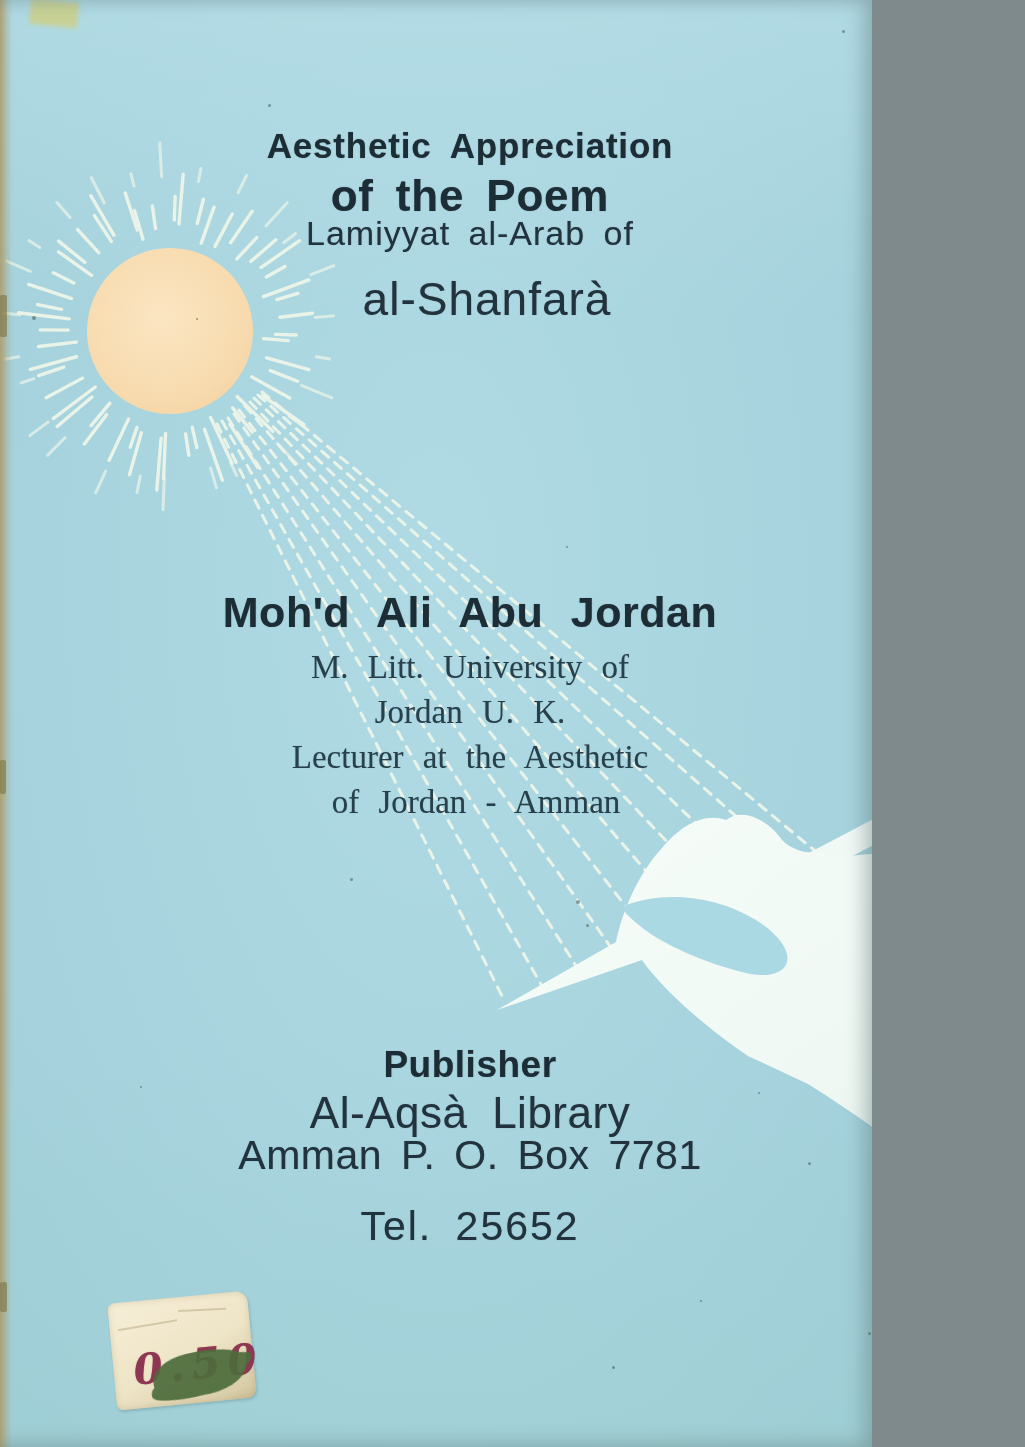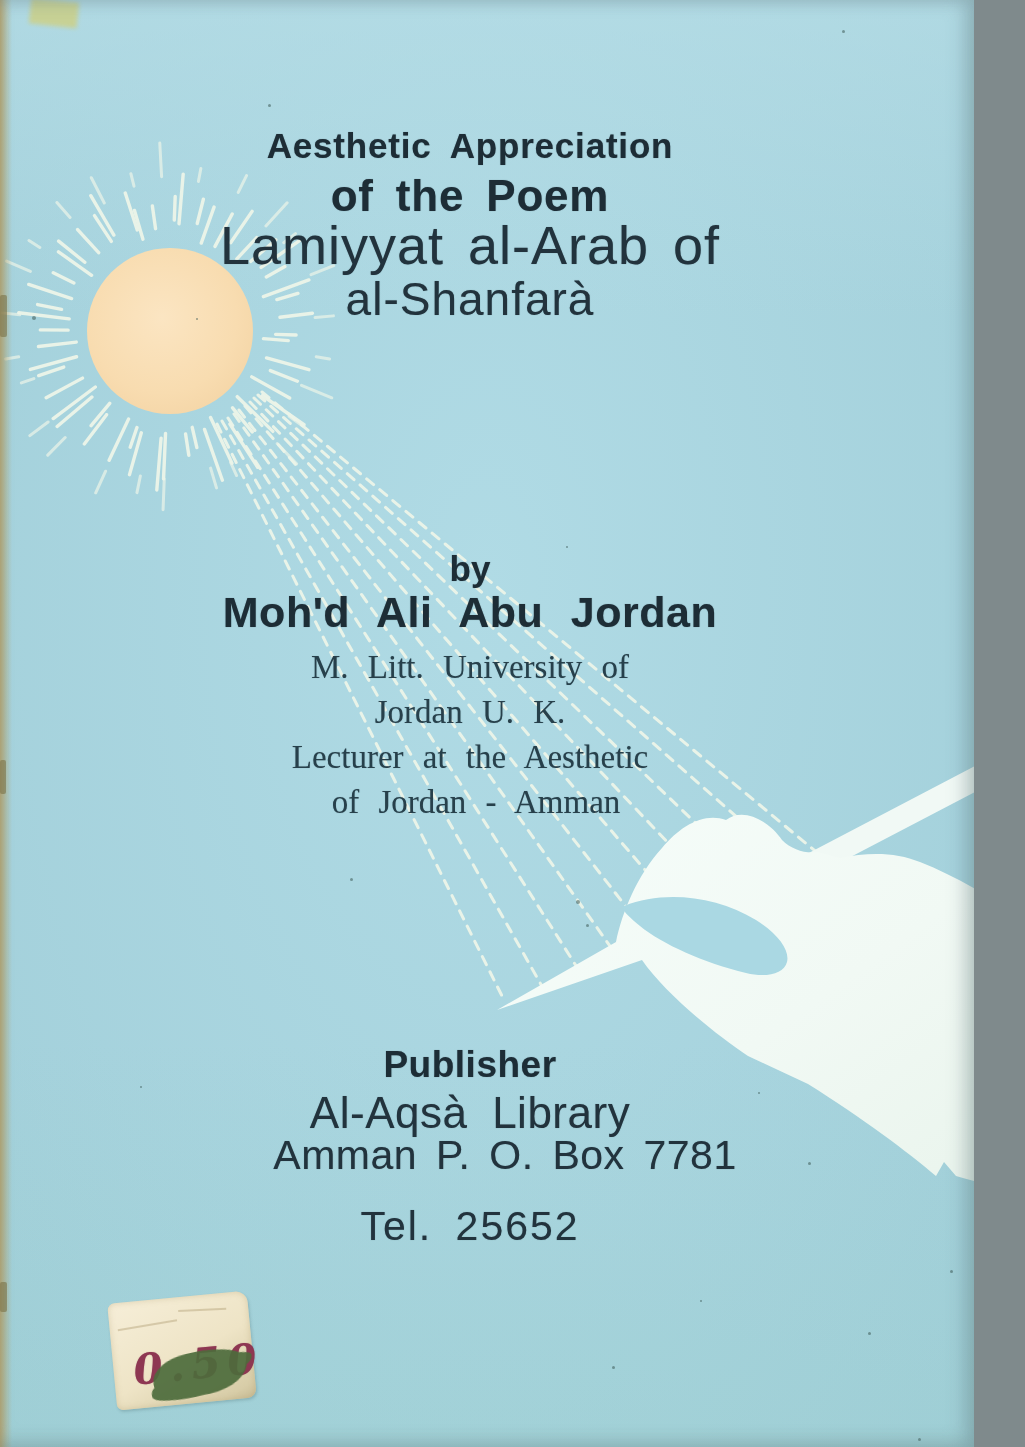--- a/index.html
+++ b/index.html
@@ -1,45 +1,45 @@
 <!DOCTYPE html>
 <html><head>
 <meta charset="utf-8">
 <style>
   html,body{margin:0;padding:0;background:#7f8a8c;}
   .page{
     position:relative;
-    width:974px;height:1447px;
+    width:872px;height:1447px;
     overflow:hidden;
     background:#aad8e3;
     background-image:
       linear-gradient(180deg, rgba(186,224,233,.55) 0%, rgba(170,216,227,0) 22%, rgba(170,216,227,0) 72%, rgba(150,205,200,.25) 100%),
       radial-gradient(ellipse at 50% 40%, rgba(255,255,255,.07), rgba(90,130,135,.10) 95%);
     font-family:"Liberation Sans", sans-serif;
     color:#203038;
   }
   .art{position:absolute;left:0;top:0;z-index:1;}
   .text-layer{position:absolute;left:0;top:0;width:100%;height:100%;z-index:2;pointer-events:none;}
   .centercol{position:absolute;left:0;width:940px;text-align:center;}
   .t-bold{font-weight:bold;color:#1d2d36;text-shadow:0 0 1px rgba(25,45,55,.45);}
   .t-light{font-weight:normal;color:#22333d;text-shadow:0 0 1px rgba(25,45,55,.35);}
   .t-serif{font-family:"Liberation Serif", serif;color:#27404b;text-shadow:0 0 1px rgba(30,55,65,.3);}
   .title1{top:126px;font-size:35px;letter-spacing:.8px;word-spacing:9px;}
   .title2{top:171px;font-size:44px;letter-spacing:.8px;word-spacing:9px;}
-  .title3{top:214px;font-size:54px;letter-spacing:1px;word-spacing:8px;}
-  .title4{top:272px;font-size:46px;letter-spacing:1px;}
+  .title3{top:214px;font-size:34px;letter-spacing:1px;word-spacing:8px;}
+  .title4{top:272px;font-size:46px;letter-spacing:1px;margin-left:17px;}
   .by{top:549px;font-size:35px;}
   .author{top:588px;font-size:43px;letter-spacing:.5px;word-spacing:15px;}
   .cred1{top:649px;font-size:33px;word-spacing:11px;}
   .cred2{top:694px;font-size:33px;word-spacing:11px;}
   .cred3{top:739px;font-size:33px;word-spacing:11px;}
   .cred4{top:784px;font-size:33px;word-spacing:11px;margin-left:6px;}
   .pub-h{top:1044px;font-size:37px;letter-spacing:.5px;}
   .pub-n{top:1088px;font-size:44px;letter-spacing:.5px;word-spacing:12px;}
-  .pub-a{top:1132px;font-size:41px;letter-spacing:.5px;word-spacing:7px;padding-left:35px;}
+  .pub-a{top:1132px;font-size:41px;letter-spacing:.5px;word-spacing:7px;}
   .pub-t{top:1203px;font-size:41px;letter-spacing:2px;word-spacing:10px;}
 
   .sticker{
     position:absolute;left:112px;top:1297px;width:140px;height:107px;z-index:3;
     transform:rotate(-5.5deg);
     background:linear-gradient(155deg,#f6eed8 0%,#eee4c6 55%,#d8cda8 90%,#c9bd97 100%);
     border-radius:7px 12px 9px 6px;
     box-shadow:1px 2px 3px rgba(60,90,95,.25), inset 0 0 6px rgba(170,150,100,.35);
   }
   .sticker .crease{position:absolute;background:rgba(160,140,95,.35);height:2px;}
@@ -214,21 +214,20 @@
          C 704 963 662 944 640 926
          C 628 916 621 910 624 906 Z" fill="#aad8e3"></path>
   </svg>
 
   <div class="text-layer">
     <div class="centercol t-bold title1">Aesthetic Appreciation</div>
     <div class="centercol t-bold title2">of the Poem</div>
     <div class="centercol t-light title3">Lamiyyat al-Arab of</div>
     <div class="centercol t-light title4">al-Shanfarà</div>
 
-    <div class="centercol t-bold by">by</div>
     <div class="centercol t-bold author">Moh'd Ali Abu Jordan</div>
     <div class="centercol t-serif cred1">M. Litt. University of</div>
     <div class="centercol t-serif cred2">Jordan U. K.</div>
     <div class="centercol t-serif cred3">Lecturer at the Aesthetic</div>
     <div class="centercol t-serif cred4">of Jordan - Amman</div>
 
     <div class="centercol t-bold pub-h">Publisher</div>
     <div class="centercol t-light pub-n">Al-Aqsà Library</div>
     <div class="centercol t-light pub-a">Amman P. O. Box 7781</div>
     <div class="centercol t-light pub-t">Tel. 25652</div>

